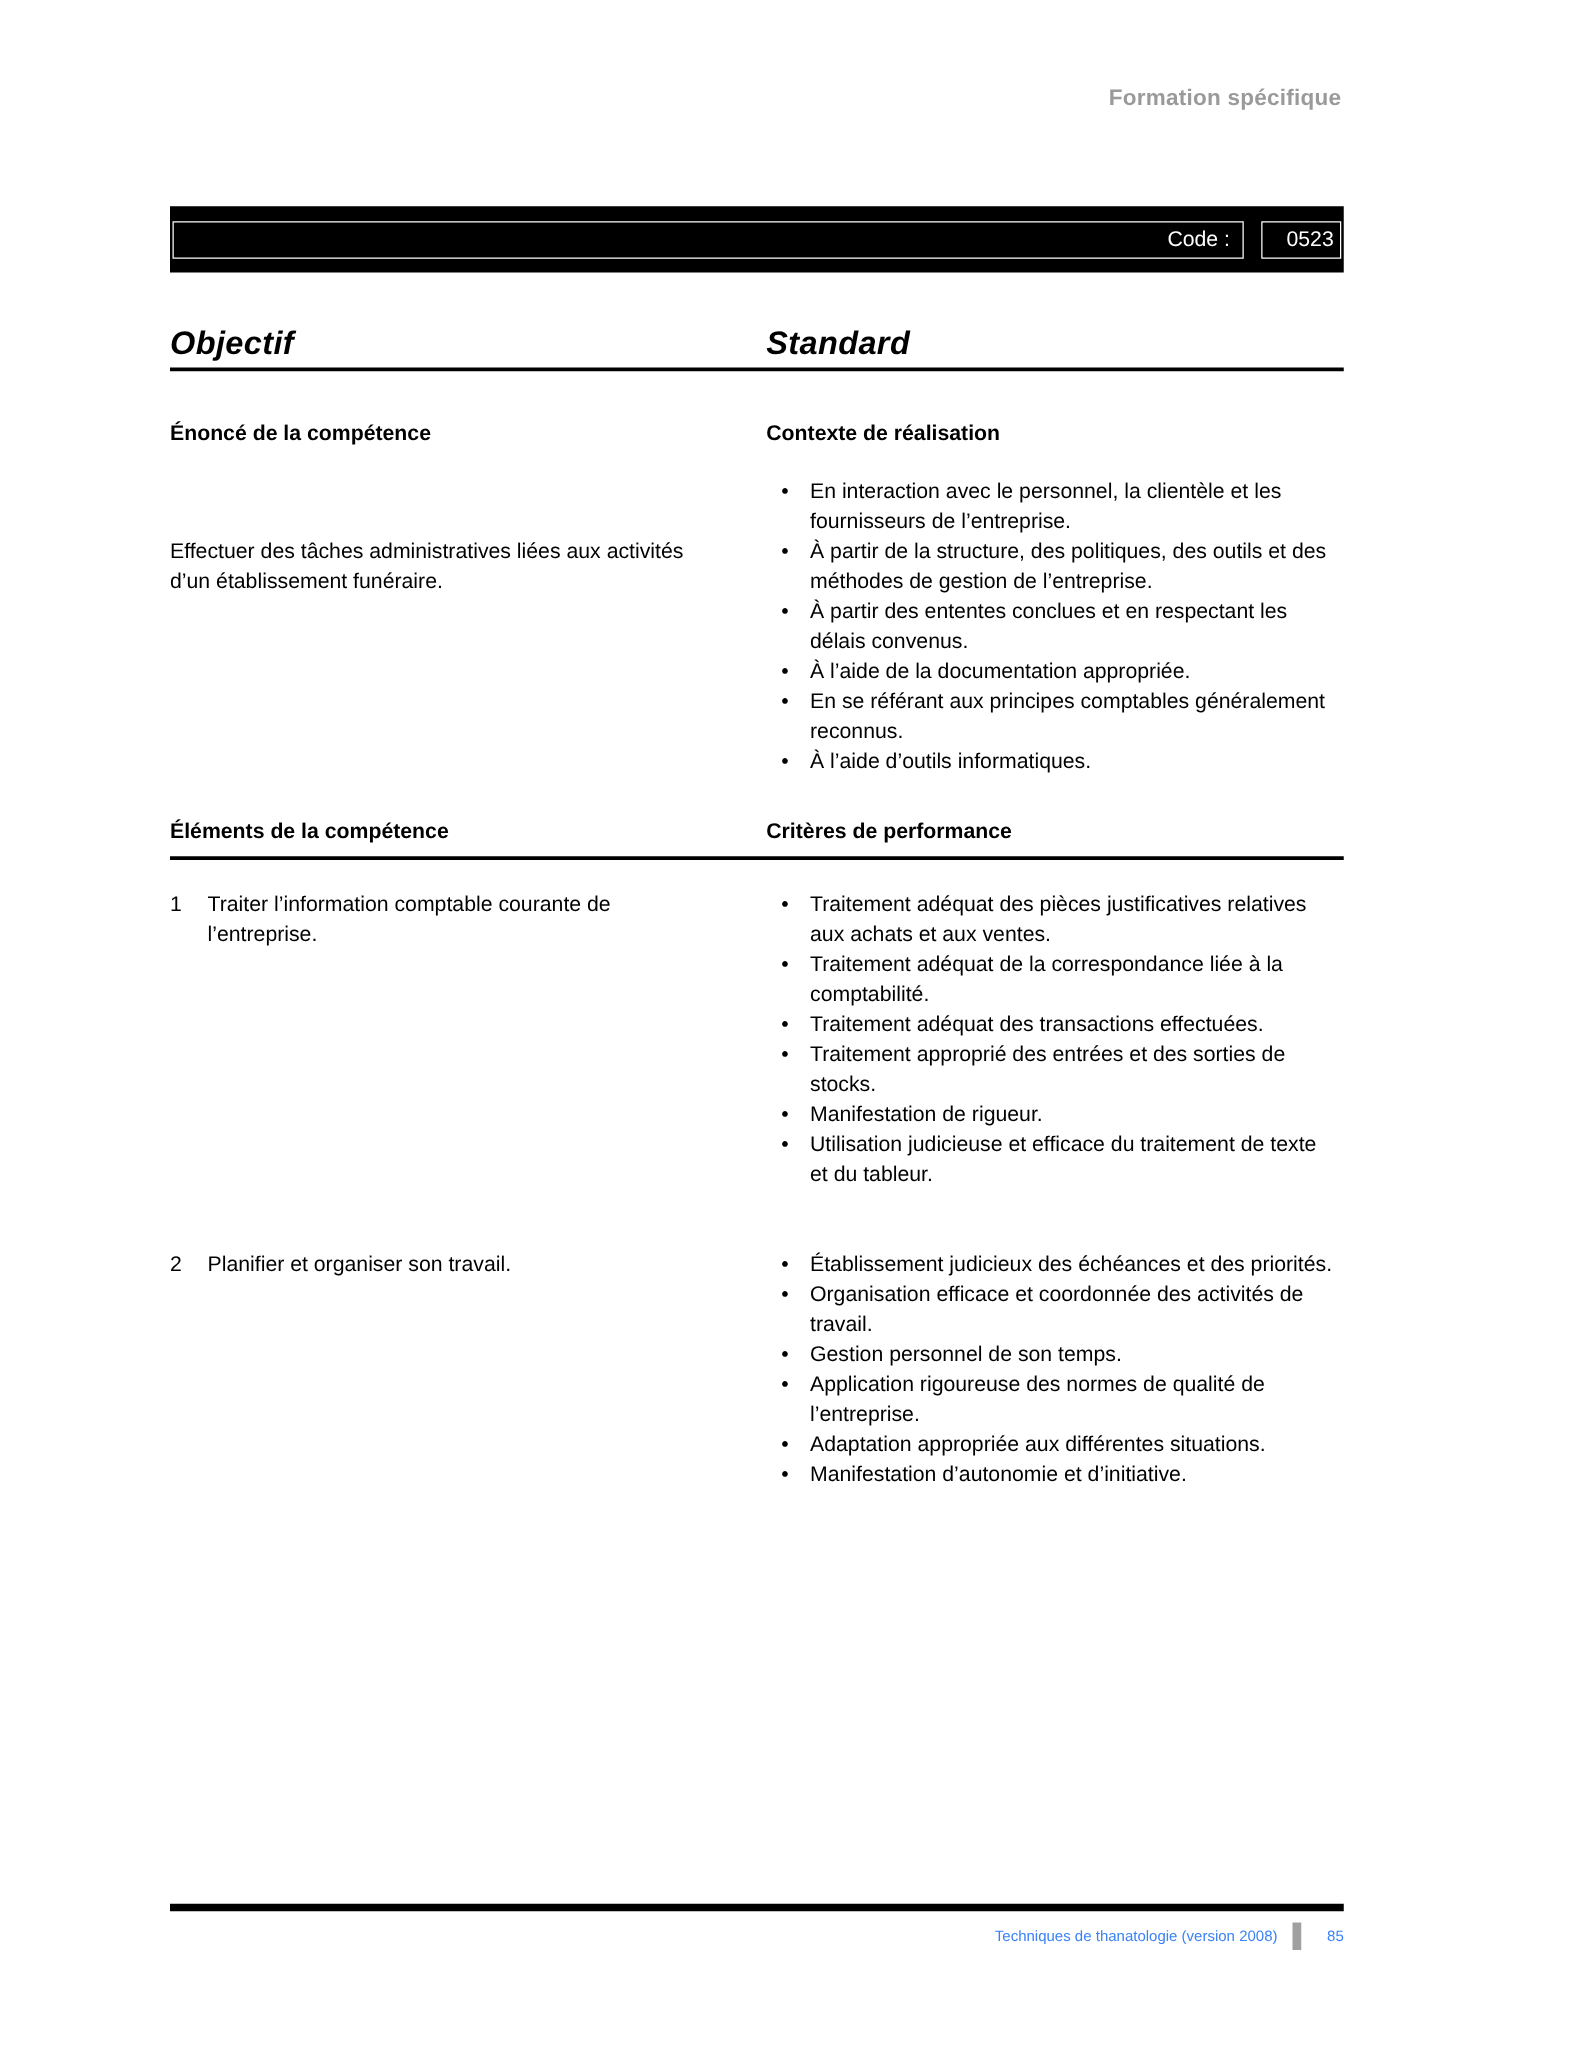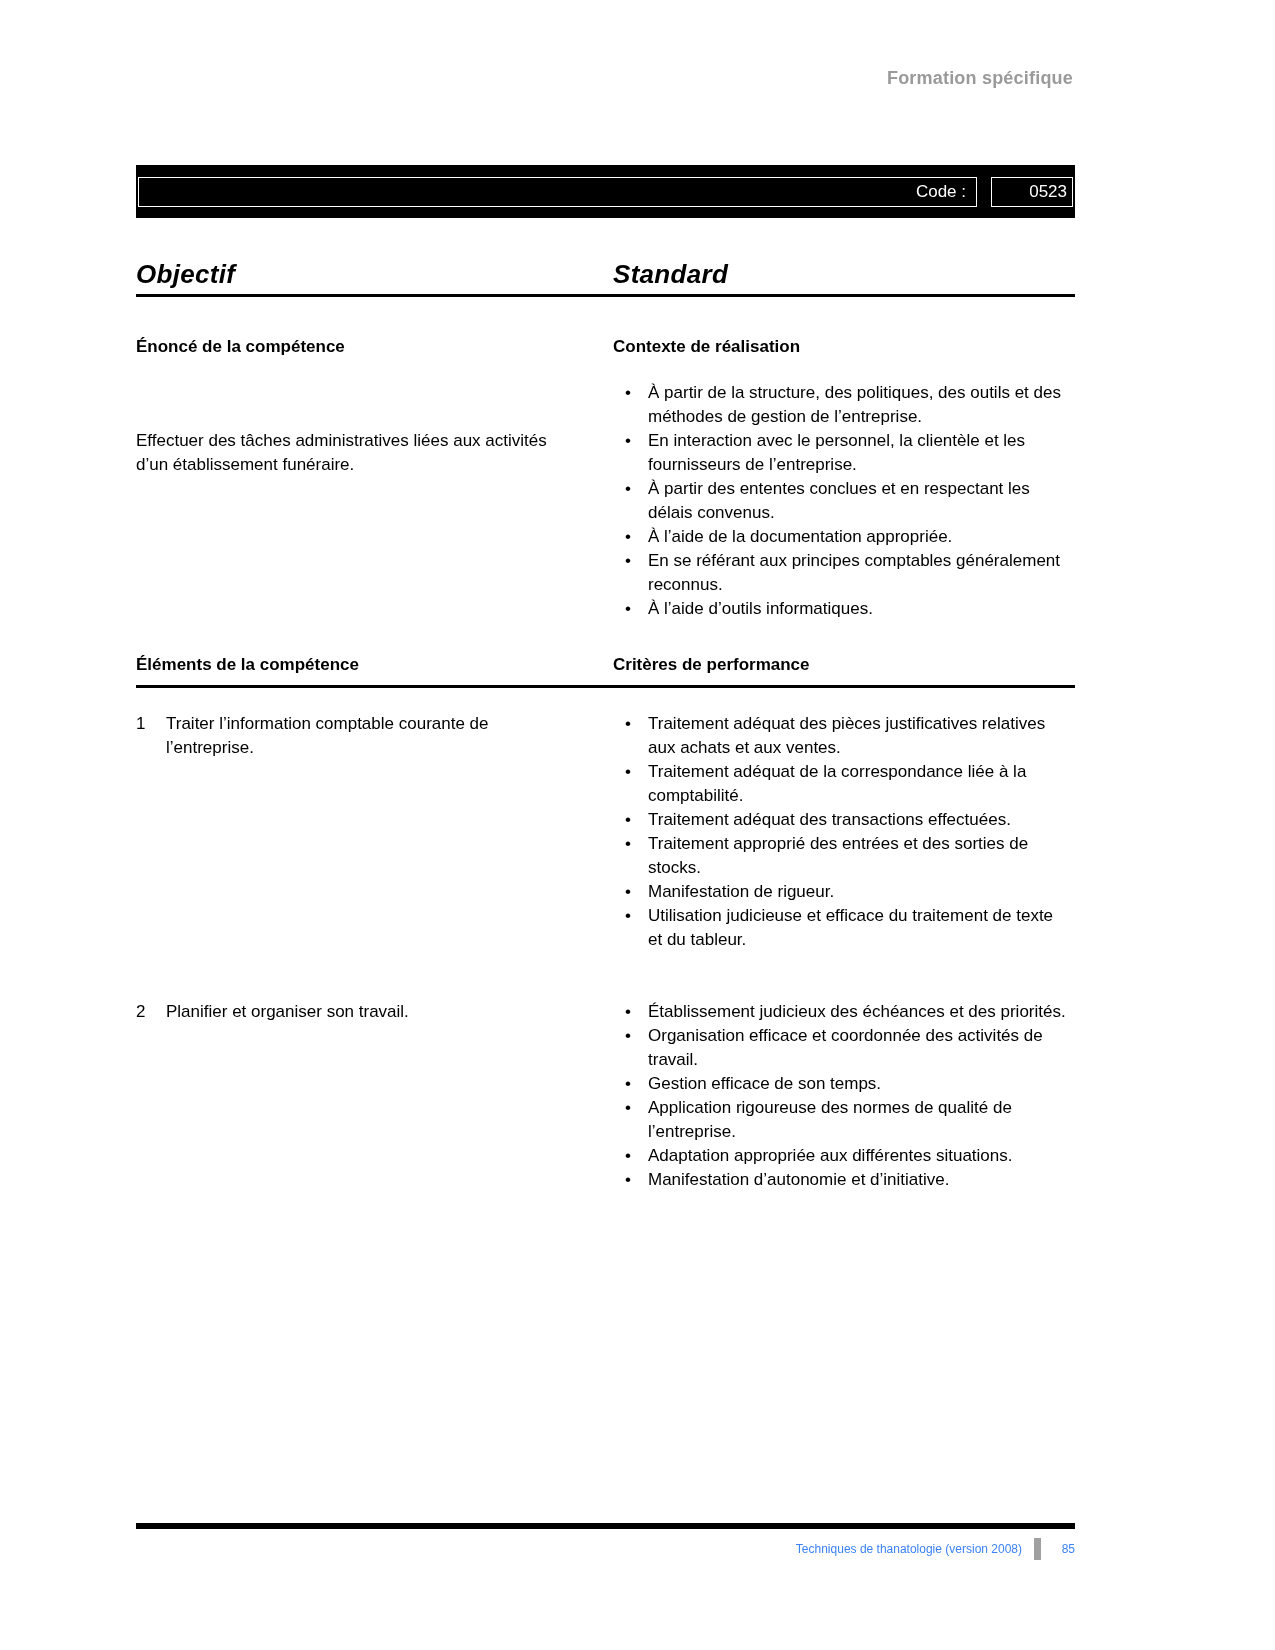--- a/index.html
+++ b/index.html
@@ -29,21 +29,21 @@
     display:flex; align-items:center;
     padding:0 2px; box-sizing:border-box;
   }
   .code-field {
     flex:1; height:30px;
     border:1px solid #fff;
     display:flex; align-items:center; justify-content:flex-end;
     color:#fff; font-size:17px; padding-right:10px; box-sizing:border-box;
   }
   .code-value-box {
-    width:82px; height:30px; margin-left:14px;
+    width:64px; height:30px; margin-left:14px;
     border:1px solid #fff;
     display:flex; align-items:center; justify-content:flex-end;
     color:#fff; font-size:17px; padding-right:5px; box-sizing:border-box;
   }
 
   
   .body { position:absolute; top:262px; left:0; right:0; font-size:17px; line-height:24px; }
   .grid { display:grid; grid-template-columns:477px 1fr; }
 
   .titles-row { border-bottom:3px solid #000; padding-bottom:8px; }
@@ -106,22 +106,22 @@
       </div>
 
       <div class="grid sub-row">
         <div class="sub-heading">Énoncé de la compétence</div>
         <div class="sub-heading">Contexte de réalisation</div>
       </div>
 
       <div class="grid text-row">
         <div class="left-par">Effectuer des tâches administratives liées aux activités d’un établissement funéraire.</div>
         <ul class="bullets">
+          <li>En interaction avec le personnel, la clientèle et les fournisseurs de l’entreprise.</li>
           <li>À partir de la structure, des politiques, des outils et des méthodes de gestion de l’entreprise.</li>
-          <li>En interaction avec le personnel, la clientèle et les fournisseurs de l’entreprise.</li>
           <li>À partir des ententes conclues et en respectant les délais convenus.</li>
           <li>À l’aide de la documentation appropriée.</li>
           <li>En se référant aux principes comptables généralement reconnus.</li>
           <li>À l’aide d’outils informatiques.</li>
         </ul>
       </div>
 
       <div class="grid elements-row">
         <div class="sub-heading">Éléments de la compétence</div>
         <div class="sub-heading">Critères de performance</div>
@@ -143,21 +143,21 @@
       </div>
 
       <div class="grid item-row2">
         <div class="numbered">
           <span class="num">2</span>
           <span>Planifier et organiser son travail.</span>
         </div>
         <ul class="bullets">
           <li>Établissement judicieux des échéances et des priorités.</li>
           <li>Organisation efficace et coordonnée des activités de travail.</li>
-          <li>Gestion efficace de son temps.</li>
+          <li>Gestion personnel de son temps.</li>
           <li>Application rigoureuse des normes de qualité de l’entreprise.</li>
           <li>Adaptation appropriée aux différentes situations.</li>
           <li>Manifestation d’autonomie et d’initiative.</li>
         </ul>
       </div>
 
     </div>
 
     <div class="footer">
       <div class="footer-bar"></div>

